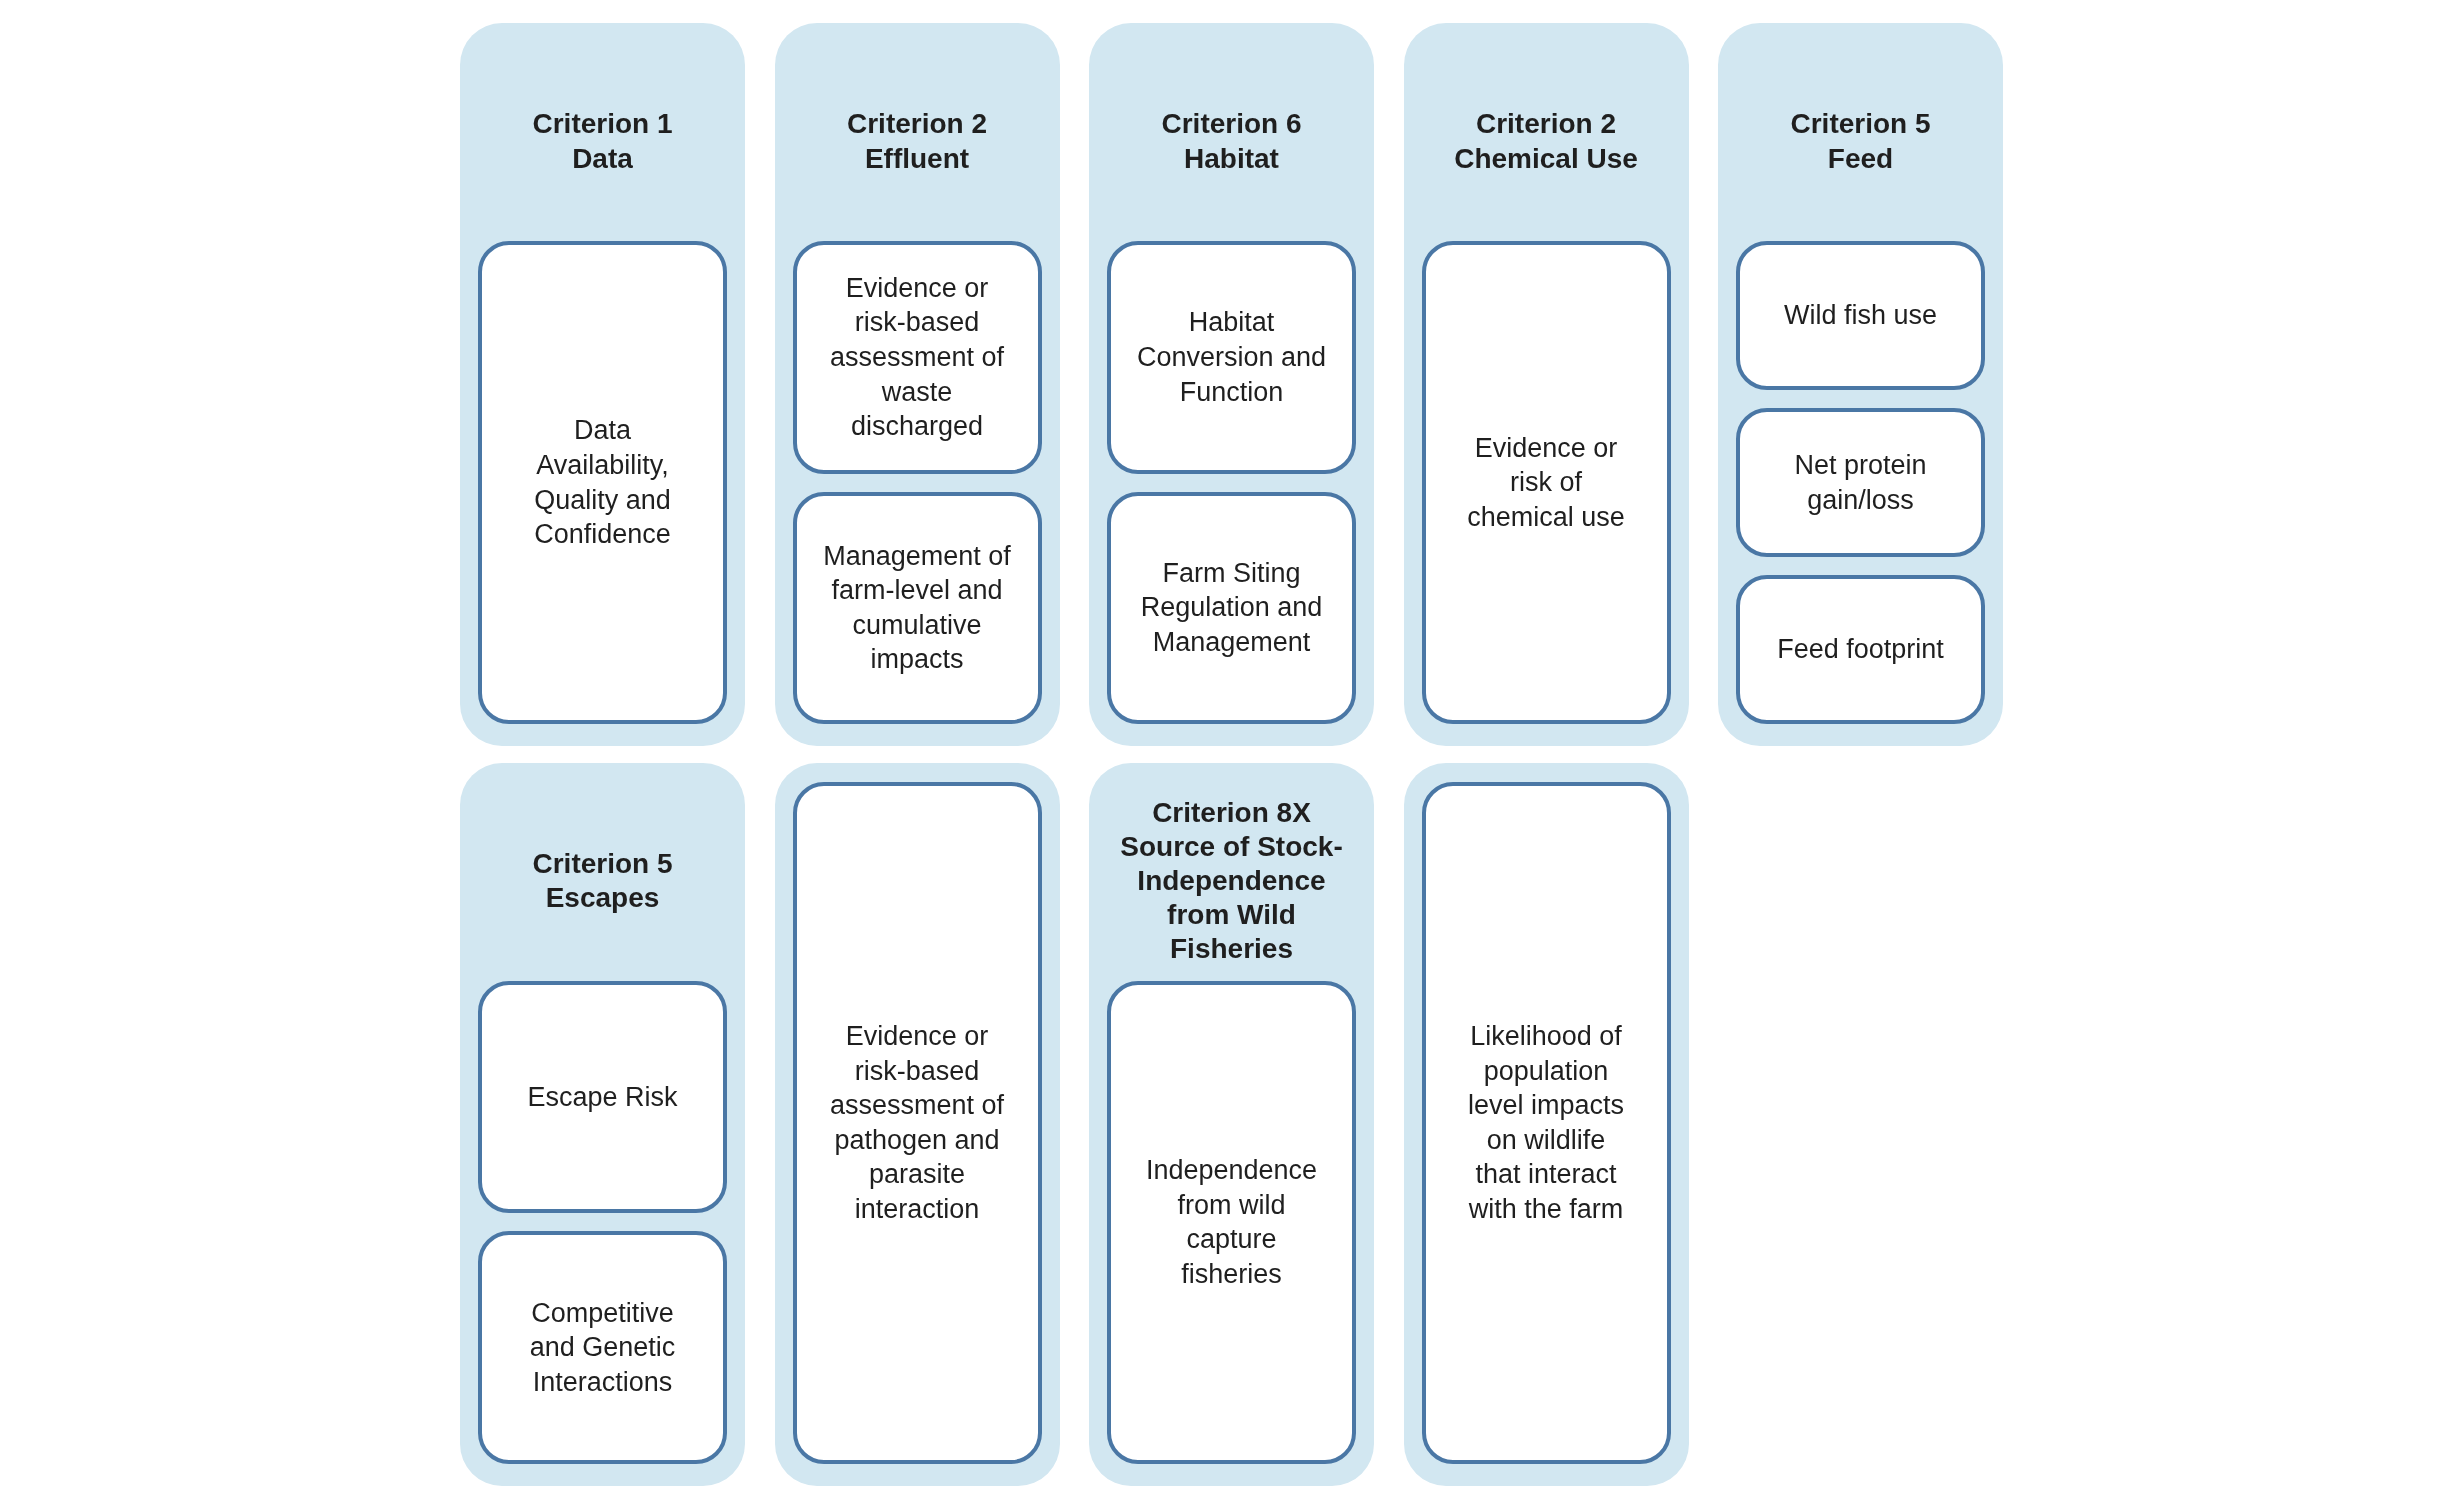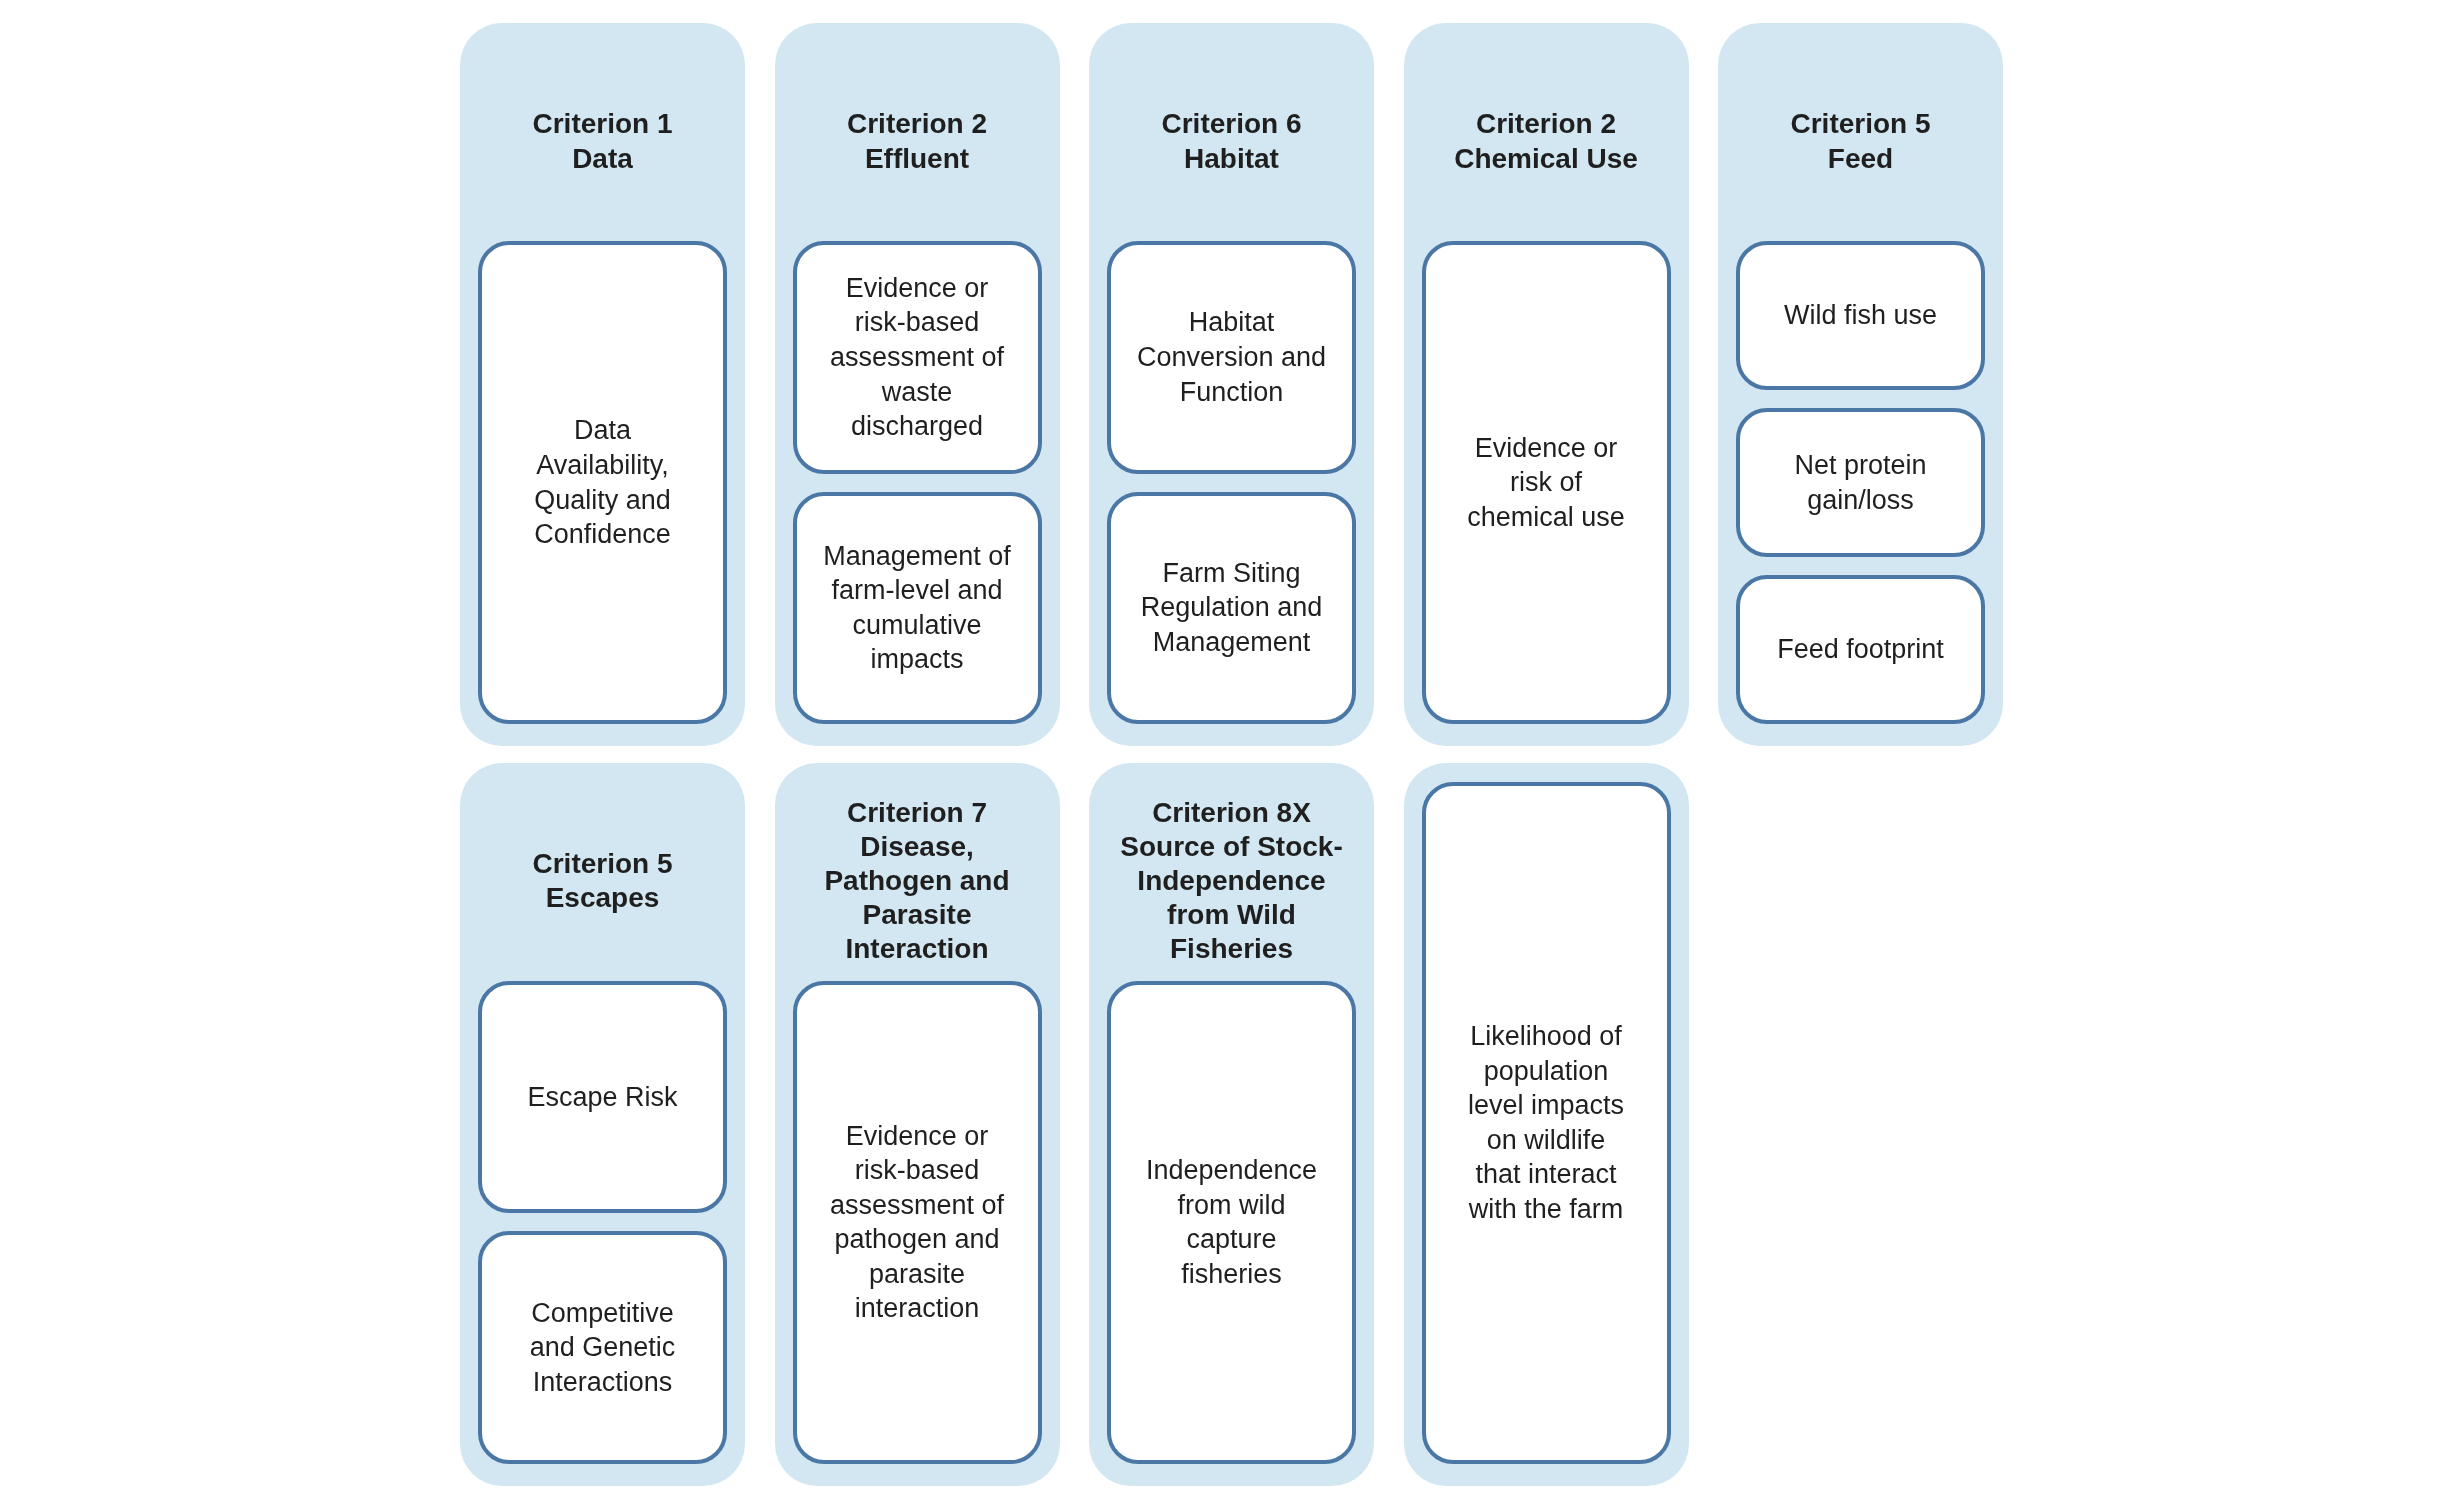--- a/index.html
+++ b/index.html
@@ -149,25 +149,20 @@
 Escapes</div>
       <div class="card-body">
         <div class="box">Escape Risk</div>
         <div class="box">Competitive
 and Genetic
 Interactions</div>
       </div>
     </div>
 
     <div class="card">
-      <div class="card-header">Criterion 7
-Disease,
-Pathogen and
-Parasite
-Interaction</div>
       <div class="card-body">
         <div class="box">Evidence or
 risk-based
 assessment of
 pathogen and
 parasite
 interaction</div>
       </div>
     </div>
 

